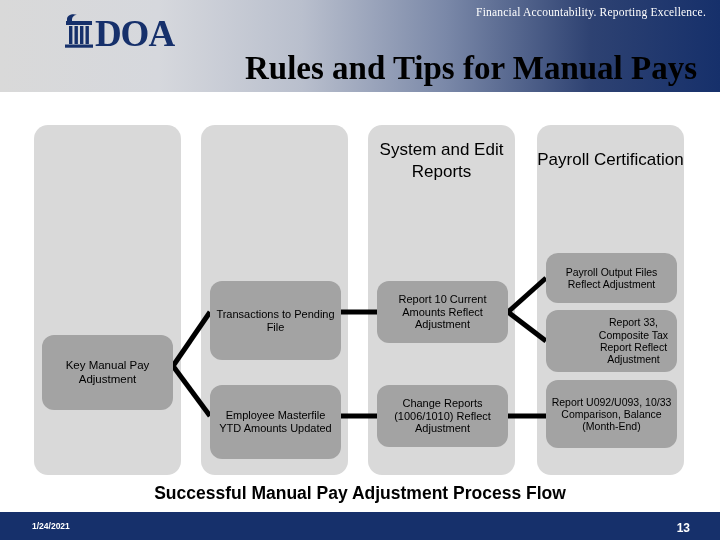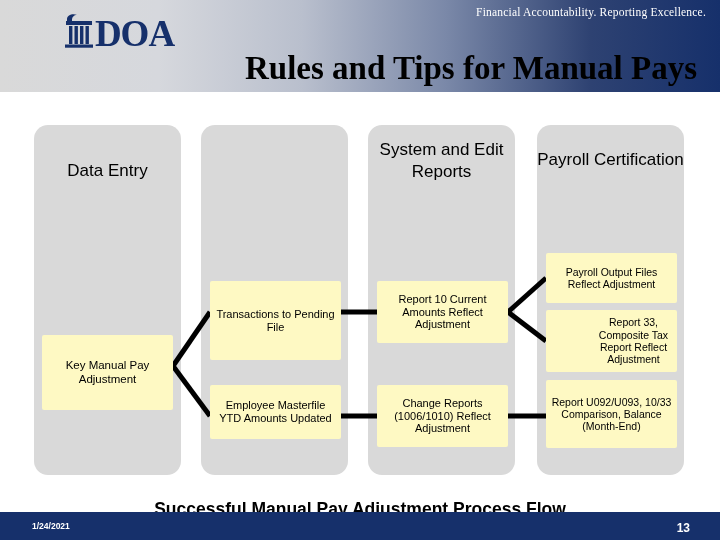--- a/index.html
+++ b/index.html
@@ -121,37 +121,37 @@
     color: #000000;
     line-height: 1.28;
   }
   .lt-1 { left: 34px; top: 65px; }
   .lt-2 { left: 201px; top: 65px; }
   .lt-3 { left: 368px; top: 44px; }
   .lt-4 { left: 537px; top: 54px; }
 
   .node {
     position: absolute;
-    background: #fef9c3;
-    border-radius: 2px;
+    background: #a3a3a3;
+    border-radius: 12px;
     display: flex;
     align-items: center;
     justify-content: center;
     text-align: center;
     color: #000000;
     line-height: 1.17;
     box-sizing: border-box;
     padding: 2px 4px;
   }
 
   
   .n-key   { left: 42px;  top: 240px; width: 131px; height: 75px; font-size: 11.5px; }
   
   .n-pend  { left: 210px; top: 186px; width: 131px; height: 79px; font-size: 11px; }
-  .n-emp   { left: 210px; top: 290px; width: 131px; height: 54px; font-size: 11px; }
+  .n-emp   { left: 210px; top: 290px; width: 131px; height: 74px; font-size: 11px; }
   
   .n-r10   { left: 377px; top: 186px; width: 131px; height: 62px; font-size: 11px; }
   .n-chg   { left: 377px; top: 290px; width: 131px; height: 62px; font-size: 11px; }
   
   .n-out   { left: 546px; top: 158px; width: 131px; height: 50px; font-size: 10.5px; }
   .n-r33   { left: 546px; top: 215px; width: 131px; height: 62px; font-size: 10.5px; padding-left: 48px; }
   .n-u092  { left: 546px; top: 285px; width: 131px; height: 68px; font-size: 10.5px; }
 
   .connectors {
     position: absolute;
@@ -163,21 +163,20 @@
   
   .caption {
     position: absolute;
     left: 0; top: 483px;
     width: 720px;
     text-align: center;
     font-size: 17.5px;
     font-weight: bold;
     color: #000000;
     white-space: nowrap;
-    margin-top: 16px;
   }
 
   
   .footer-band {
     position: absolute;
     left: 0; top: 512px;
     width: 720px; height: 28px;
     background: #16306b;
   }
   .footer-date {
@@ -224,21 +223,20 @@
 
   <div class="slide-title">Rules and Tips for Manual Pays</div>
 
   <div class="diagram">
 
     <div class="lane lane-1"></div>
     <div class="lane lane-2"></div>
     <div class="lane lane-3"></div>
     <div class="lane lane-4"></div>
 
-    <div class="lane-title lt-1">Data Entry</div>
     <div class="lane-title lt-3">System and Edit Reports</div>
     <div class="lane-title lt-4">Payroll Certification</div>
 
     <svg class="connectors" viewBox="0 0 720 385" xmlns="http://www.w3.org/2000/svg">
 
       <path d="M173 271 L210 217" stroke="#000000" stroke-width="5" fill="none"></path>
       <path d="M173 271 L210 321" stroke="#000000" stroke-width="5" fill="none"></path>
 
       <path d="M341 217 L377 217" stroke="#000000" stroke-width="5" fill="none"></path>
       <path d="M341 321 L377 321" stroke="#000000" stroke-width="5" fill="none"></path>

